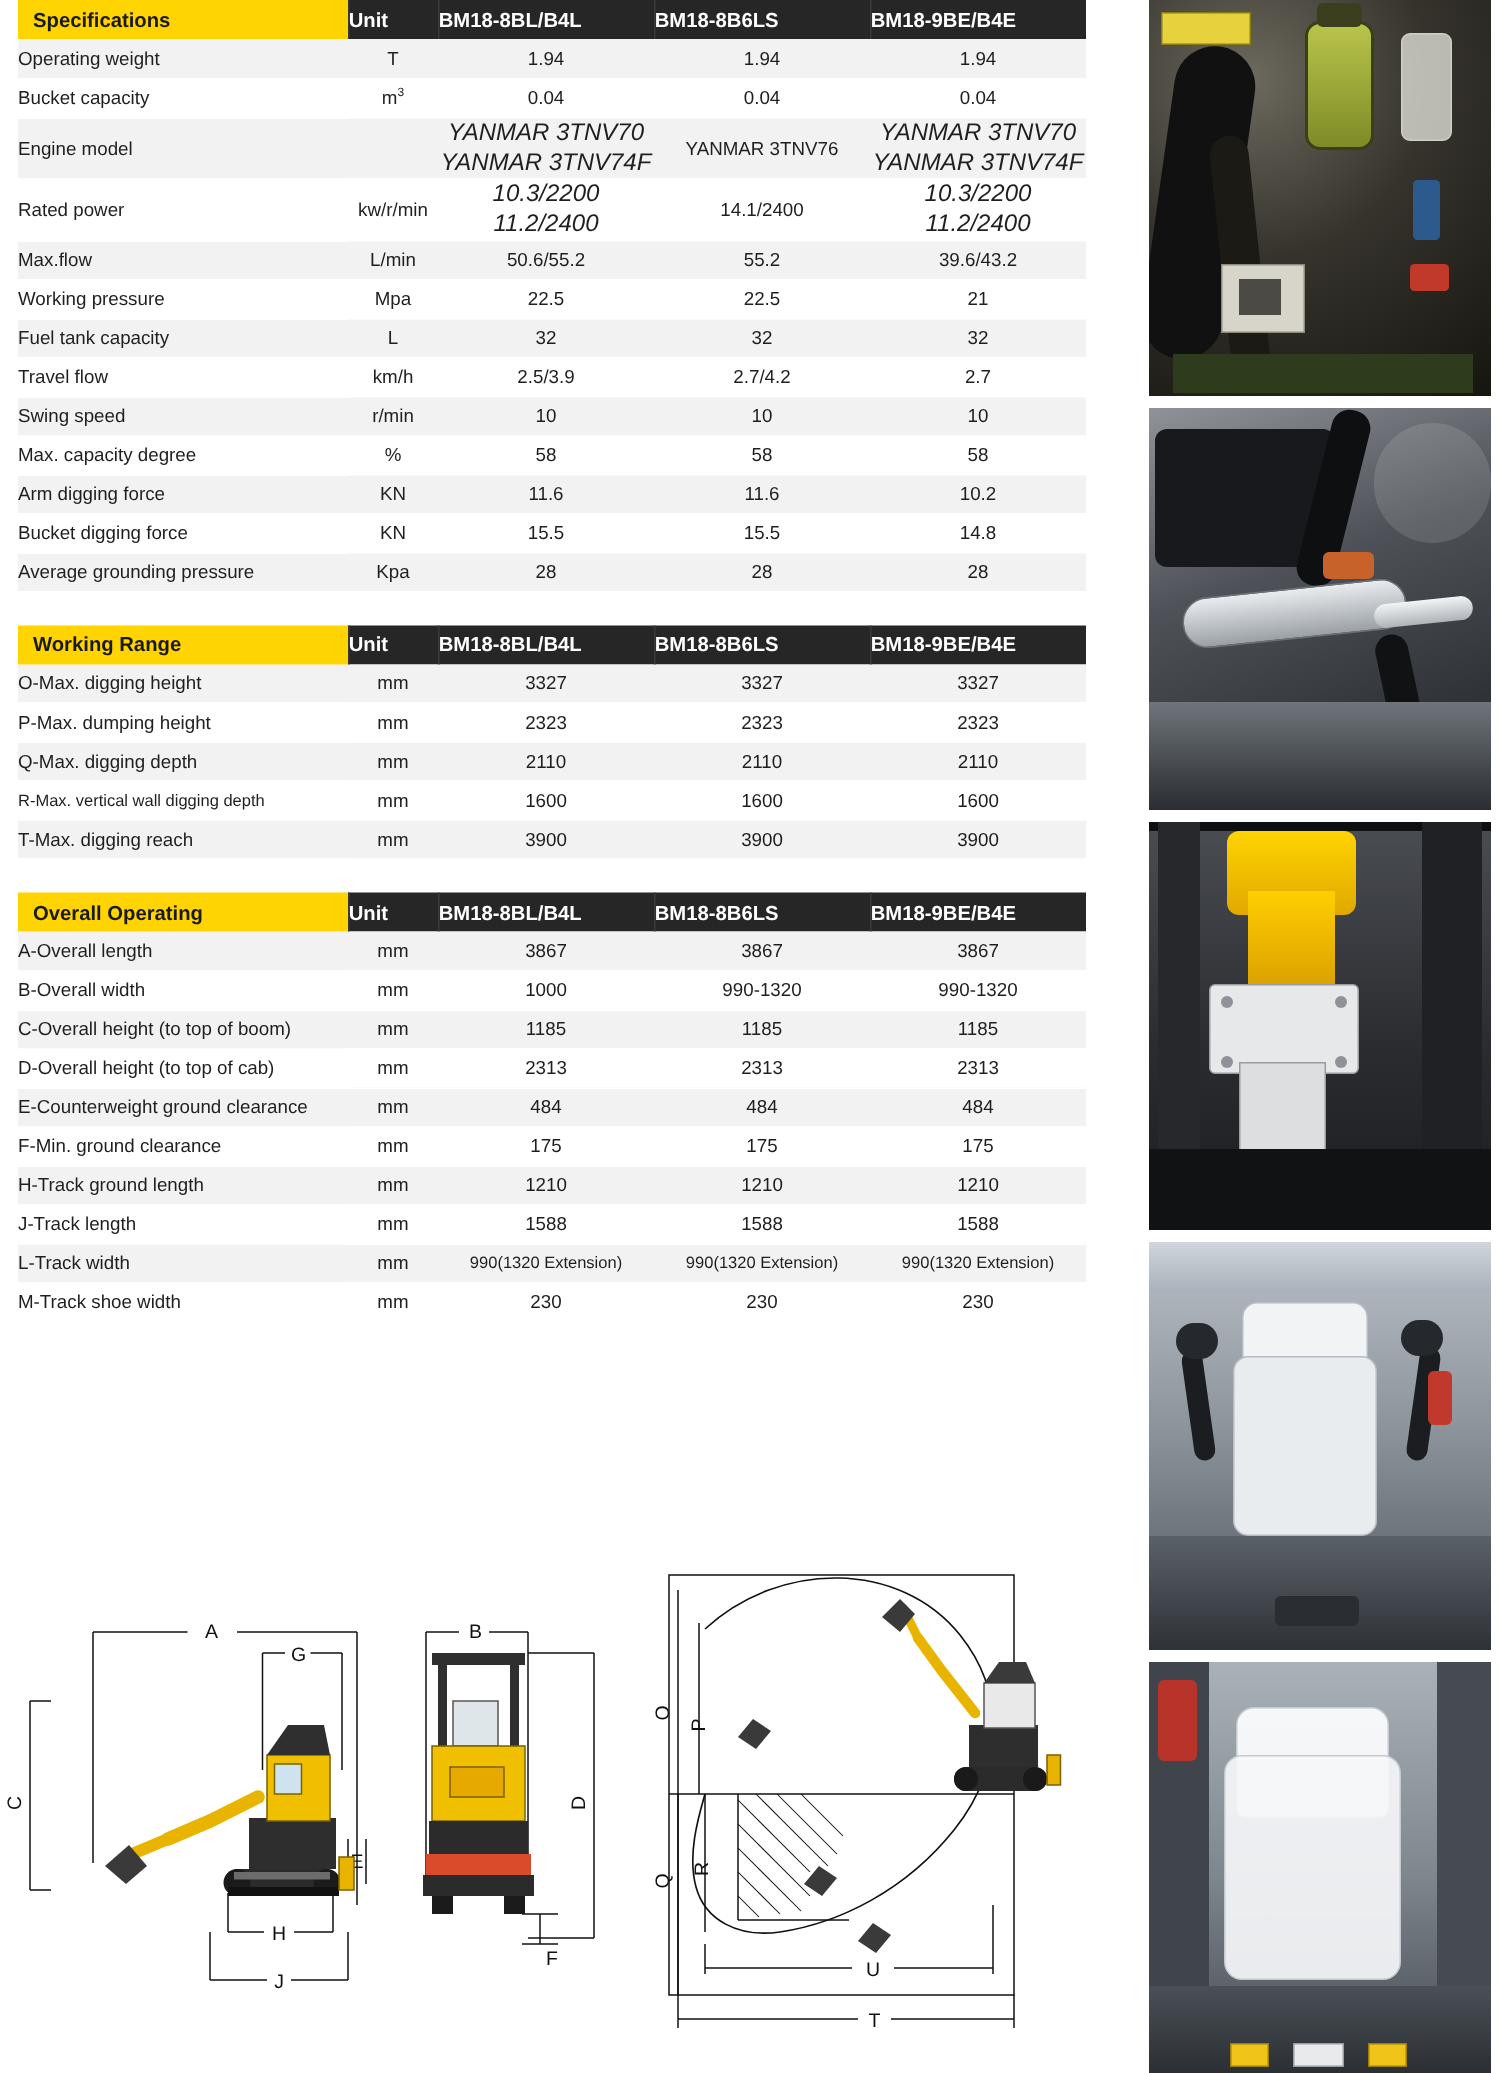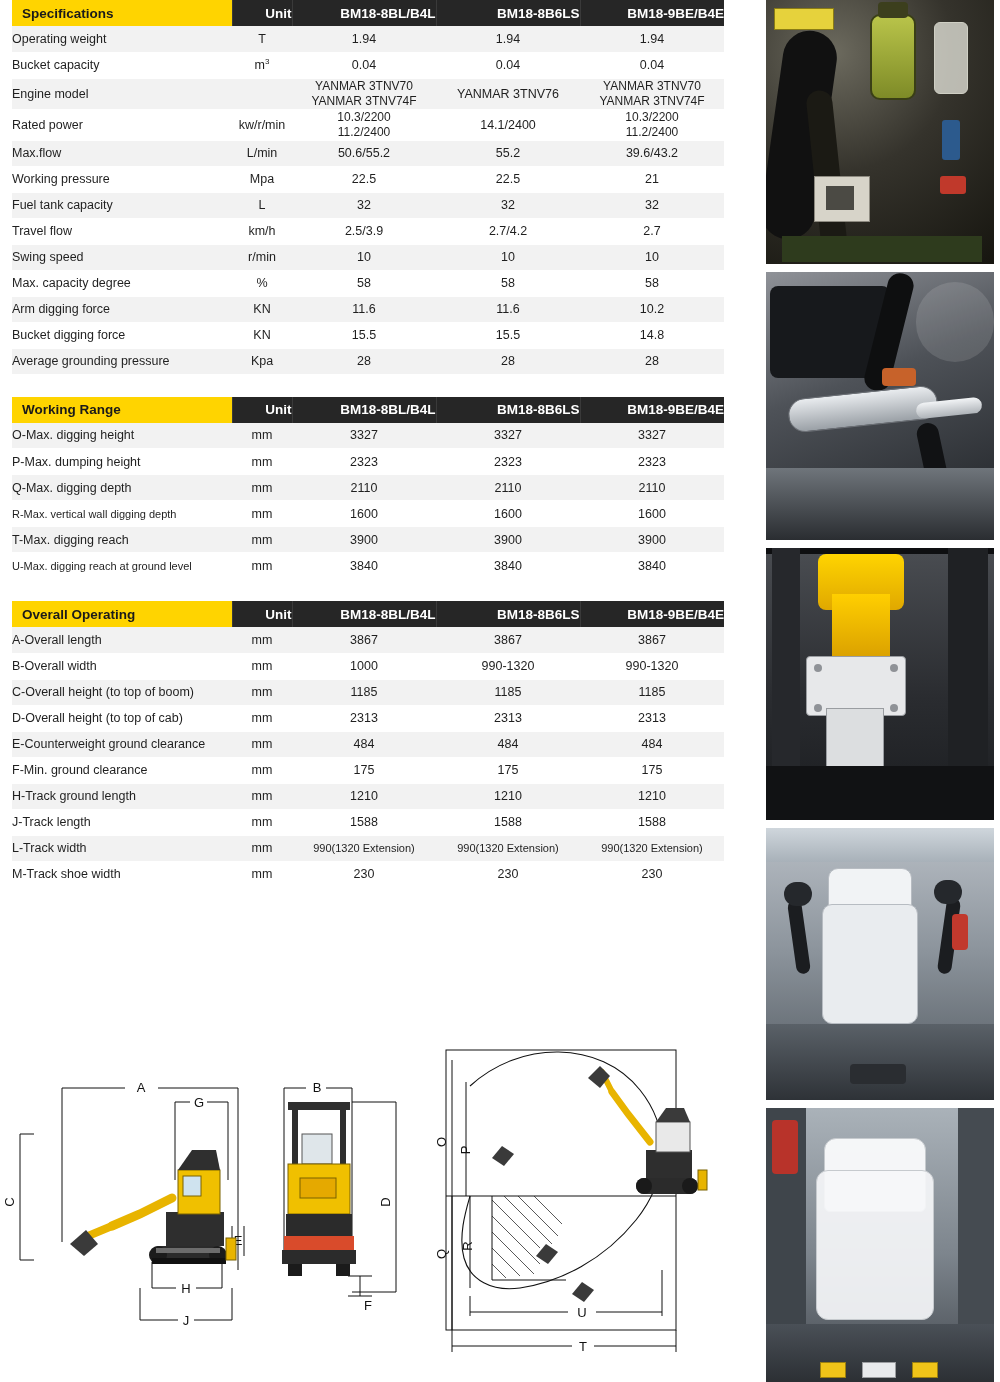--- a/index.html
+++ b/index.html
@@ -51,21 +51,21 @@
   tr.head th.h-title {
     background: #ffd400;
     text-align: left;
     padding-left: 10px;
     color: #1a1a1a;
   }
   tr.head th.h-unit,
   tr.head th.h-model {
     background: #262626;
     color: #ffffff;
-    text-align: right;
+    text-align: left;
     border-left: 1px solid #3a3a3a;
   }
   tbody tr td {
     height: 26px;
     border-bottom: 1px solid #ffffff;
   }
   tbody tr:nth-child(odd) td { background: #f2f2f2; }
   tbody tr:nth-child(even) td { background: #ffffff; }
   td.lbl {
     text-align: left;
@@ -79,21 +79,21 @@
   td.unit {
     text-align: center;
     font-size: 12px;
     color: #1f1f1f;
   }
   td.val {
     text-align: center;
     font-size: 12.5px;
     color: #1f1f1f;
   }
-  td.val.two-line, td.unit.two-line { font-size: 12px; line-height: 1.25; }
+  td.val.two-line, td.unit.two-line { font-size: 16px; line-height: 1.25; font-style: italic; }
   td.val.small { font-size: 11px; }
   sup { font-size: 8px; vertical-align: super; }
 
   
   .photo {
     position: relative;
     width: 228px;
     height: 258px;
     margin-bottom: 8px;
     overflow: hidden;
@@ -342,27 +342,20 @@
           <td class="val">1600</td>
           <td class="val">1600</td>
         </tr>
         <tr>
           <td class="lbl">T-Max. digging reach</td>
           <td class="unit">mm</td>
           <td class="val">3900</td>
           <td class="val">3900</td>
           <td class="val">3900</td>
         </tr>
-        <tr>
-          <td class="lbl small">U-Max. digging reach at ground level</td>
-          <td class="unit">mm</td>
-          <td class="val">3840</td>
-          <td class="val">3840</td>
-          <td class="val">3840</td>
-        </tr>
       </tbody>
     </table>
 
     <table class="spec">
       <colgroup>
         <col class="c-label">
           <col class="c-unit">
         <col class="c-model">
           <col class="c-model">
           <col class="c-model">

